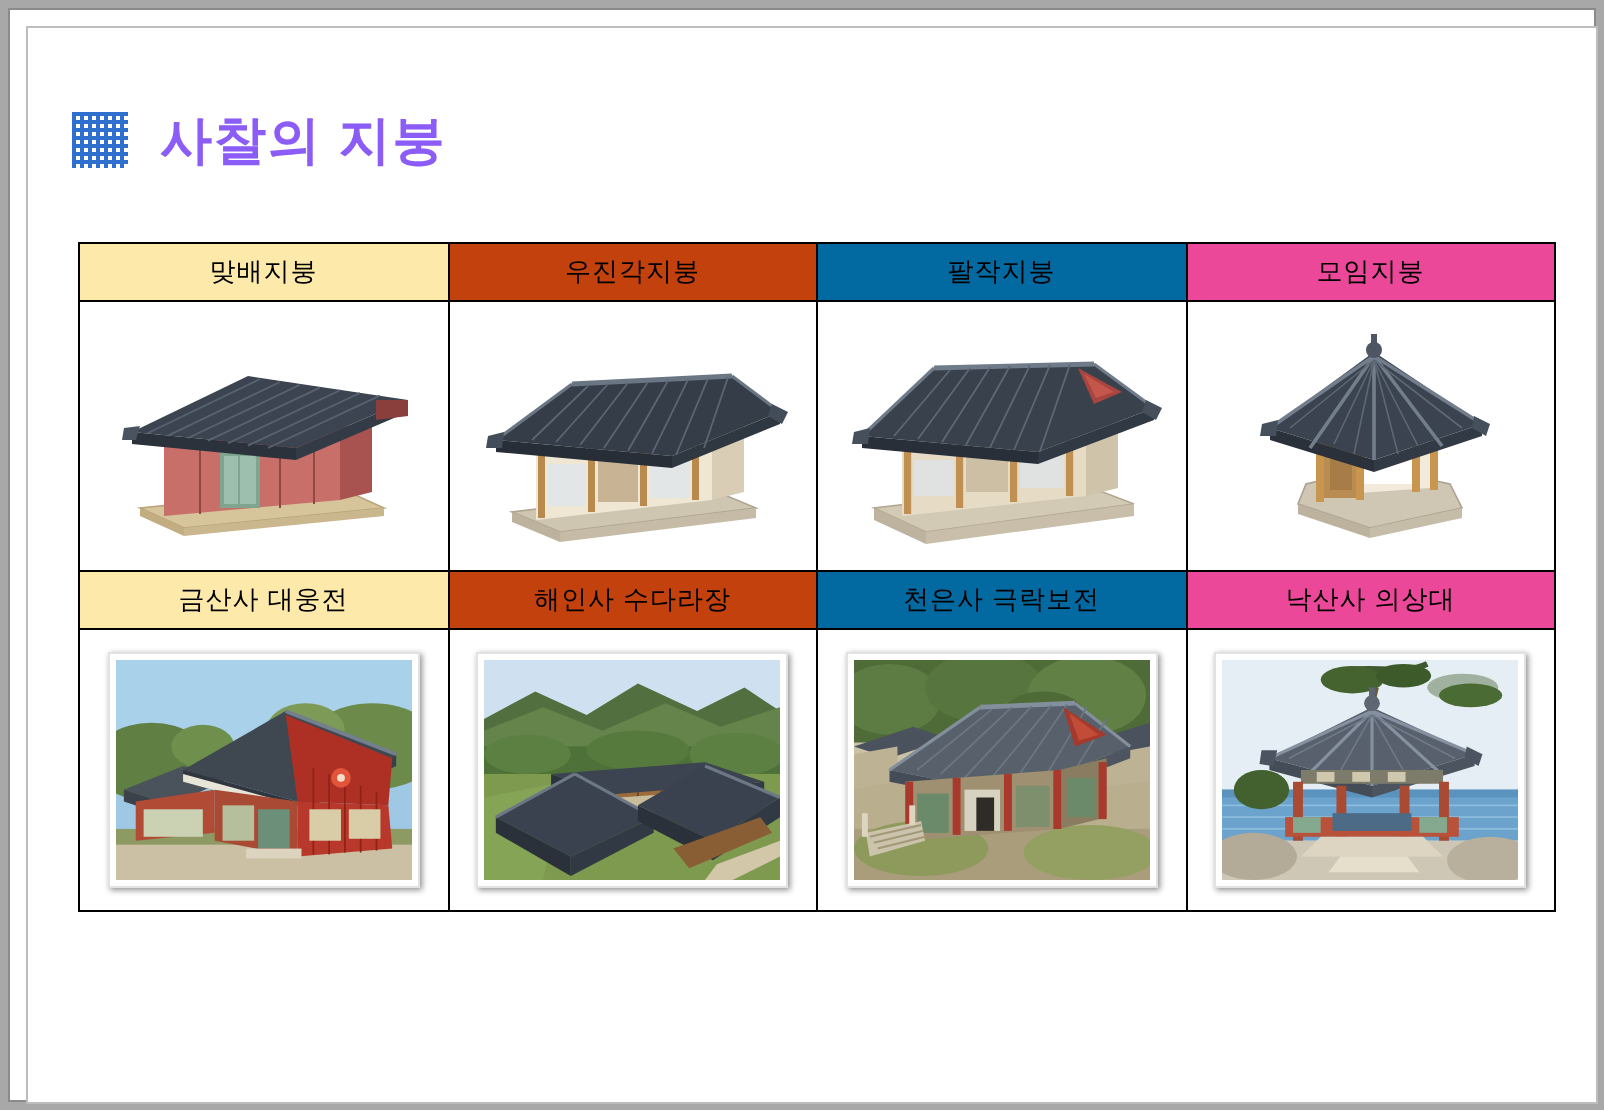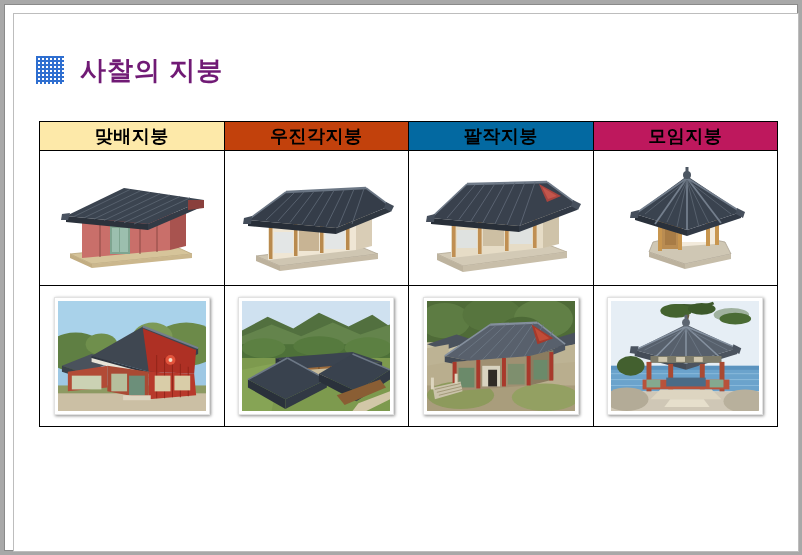--- a/index.html
+++ b/index.html
@@ -54,21 +54,21 @@
     height: 28px;
     margin-right: 16px;
     background-color: #ffffff;
     background-image:
       linear-gradient(to right, #2f6fd0 0px, #2f6fd0 2px, transparent 2px, transparent 4px),
       linear-gradient(to bottom, #2f6fd0 0px, #2f6fd0 2px, transparent 2px, transparent 4px);
     background-size: 4px 4px, 4px 4px;
     box-shadow: inset 0 0 0 0 #2f6fd0;
   }
   .title-text {
-    color: #701a75;
+    color: #8b5cf6;
     font-size: 26px;
     font-weight: bold;
     letter-spacing: 1px;
     white-space: nowrap;
   }
 
   
   .roof-table {
     position: absolute;
     left: 25px;
@@ -78,39 +78,39 @@
     table-layout: fixed;
   }
   .roof-table td {
     border: 1px solid #000000;
     padding: 0;
     text-align: center;
     vertical-align: middle;
   }
   .hdr {
     height: 28px;
-    font-size: 18px;
-    font-weight: bold;
+    font-size: 13px;
+    font-weight: normal;
     color: #000000;
     letter-spacing: 0.5px;
   }
   .cell-img {
     height: 134px;
     background: #ffffff;
   }
   .cell-photo {
     height: 140px;
     background: #ffffff;
   }
 
   
   .c-yellow { background: #fde9a9; }
   .c-green  { background: #c2410c; }
   .c-blue   { background: #0369a1; }
-  .c-peach  { background: #be185d; }
+  .c-peach  { background: #ec4899; }
 
   
   .model-wrap {
     width: 100%;
     height: 134px;
     display: flex;
     align-items: center;
     justify-content: center;
   }
   .model-wrap svg { display: block; }
@@ -334,20 +334,26 @@
                   <circle cx="82" cy="17" r="4" fill="#4d5662"></circle>
                   <rect x="80.5" y="9" width="3" height="8" fill="#4d5662"></rect>
 
                   <polygon points="26,54 34,52 33,60 25,60" fill="#464f5c"></polygon>
                   <polygon points="132,50 140,54 138,60 131,56" fill="#464f5c"></polygon>
                 </svg>
               </div>
             </td>
           </tr>
 
+          <tr>
+            <td class="hdr c-yellow">금산사 대웅전</td>
+            <td class="hdr c-green">해인사 수다라장</td>
+            <td class="hdr c-blue">천은사 극락보전</td>
+            <td class="hdr c-peach">낙산사 의상대</td>
+          </tr>
 
           <tr>
             <td class="cell-photo">
               <div class="photo-wrap">
                 <div class="photo">
                   <svg viewBox="0 0 150 112" preserveAspectRatio="none">
                     <rect width="150" height="112" fill="#9ec8e4"></rect>
                     <rect y="0" width="150" height="44" fill="#a9d2ea"></rect>
 
                     <ellipse cx="18" cy="52" rx="30" ry="20" fill="#5f7f43"></ellipse>

